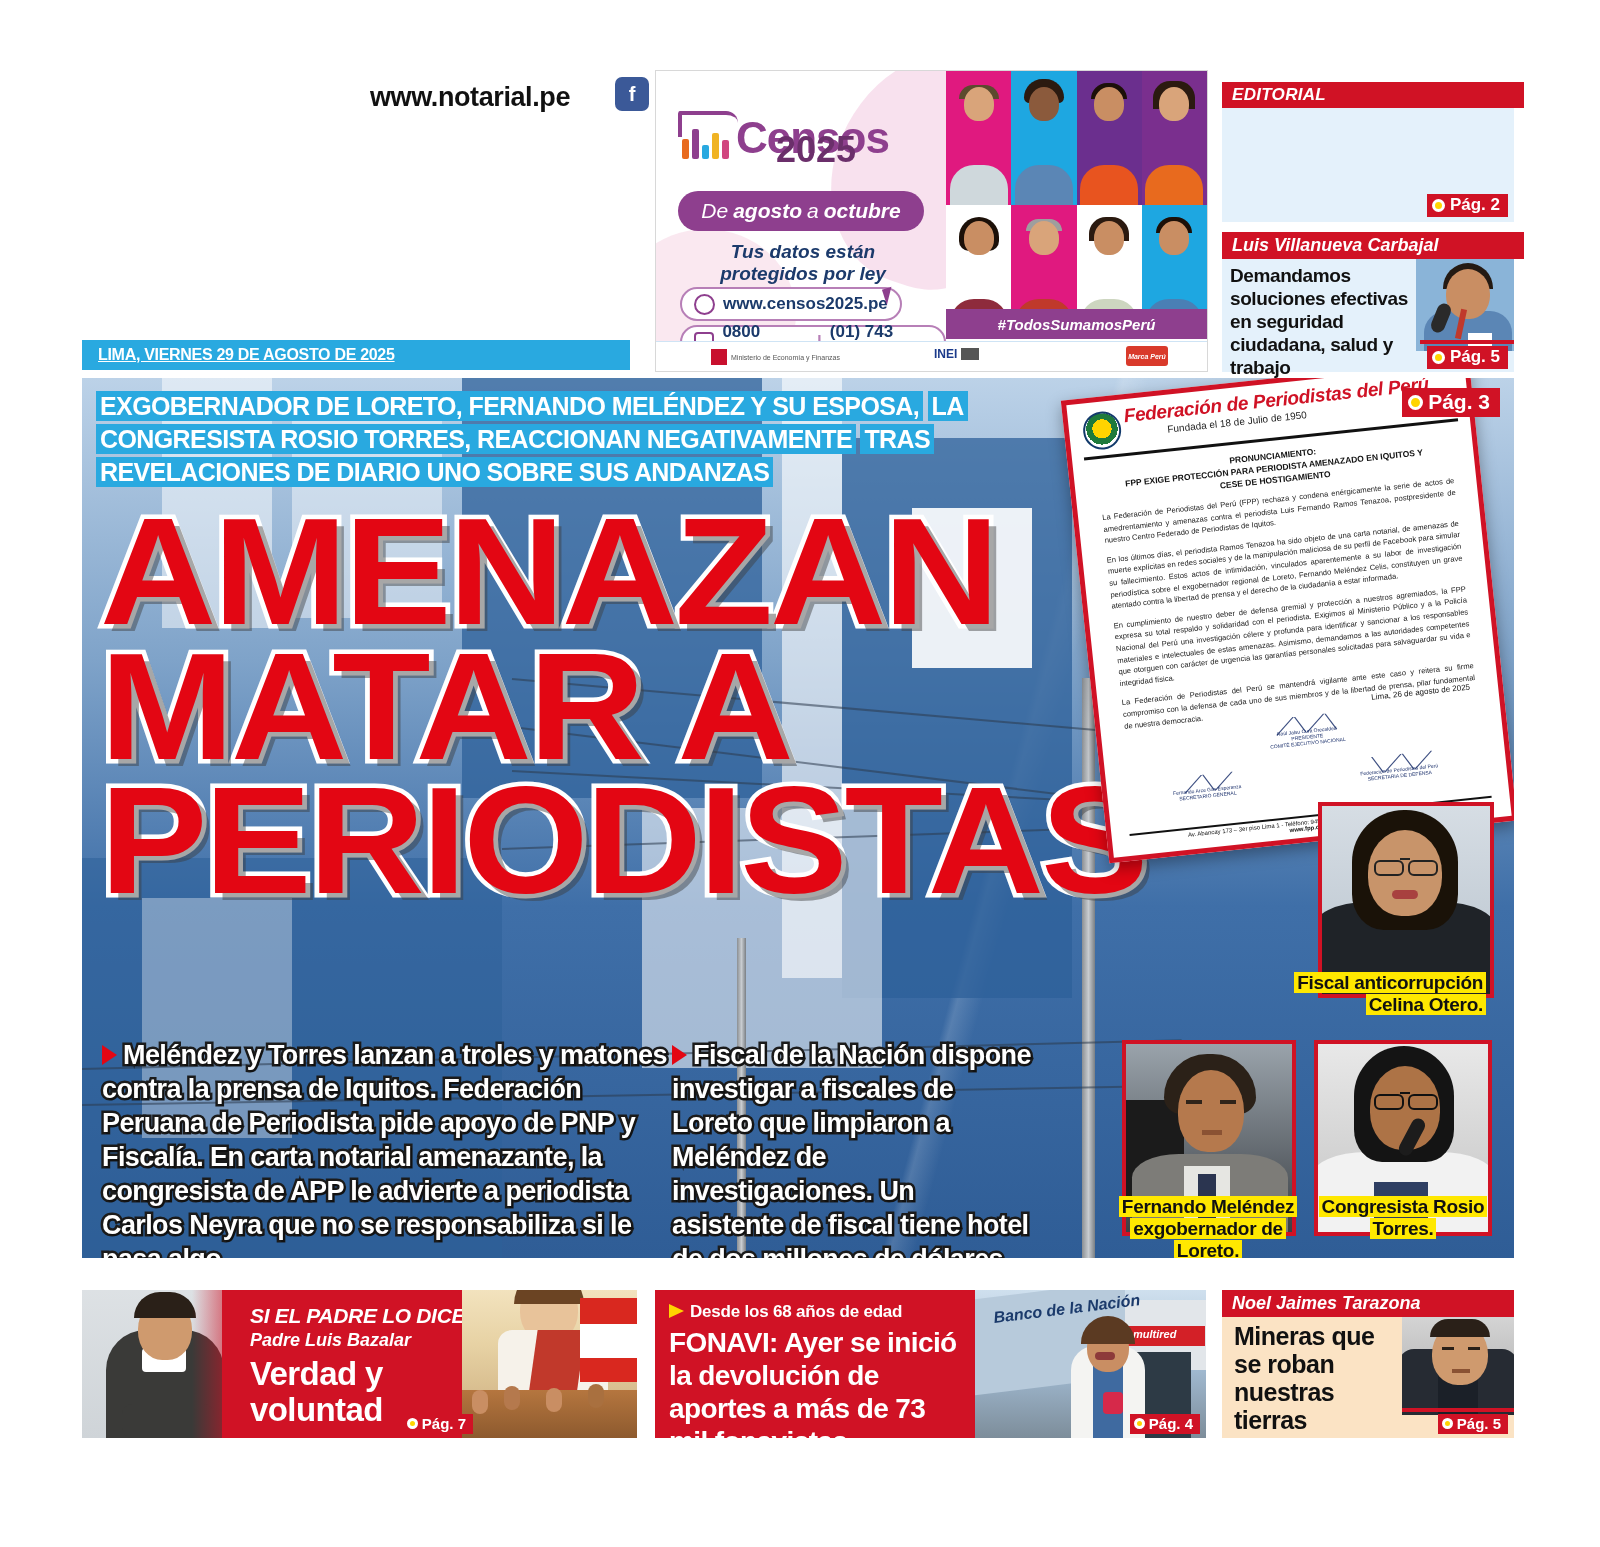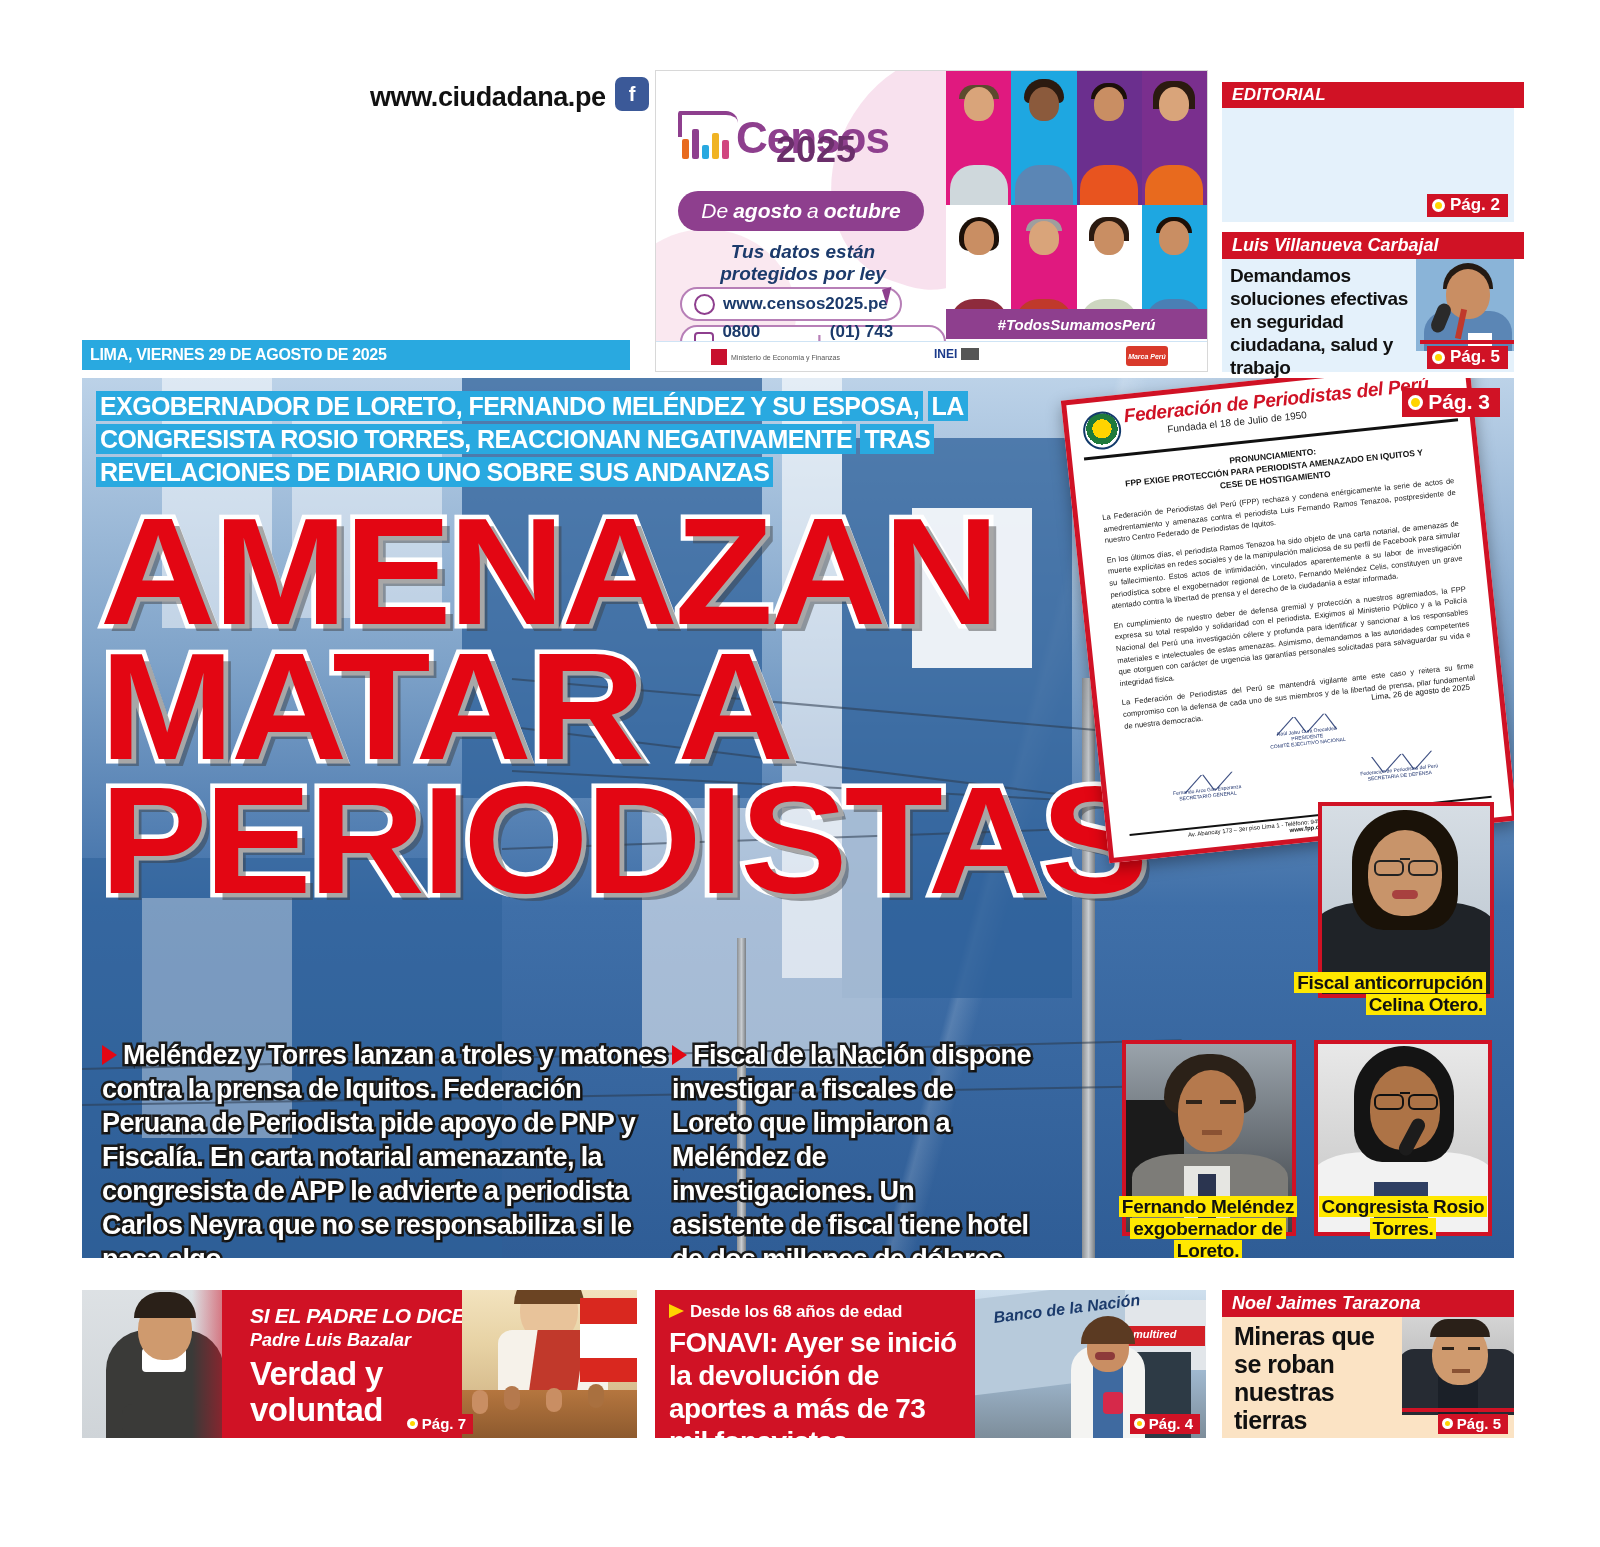--- a/index.html
+++ b/index.html
@@ -21,21 +21,21 @@
   .site-url{position:absolute;left:290px;top:22px;font-size:27px;font-weight:bold;color:#111;letter-spacing:-0.4px;}
   .social{position:absolute;top:17px;display:flex;gap:6px;}
   .soc{width:34px;height:34px;border-radius:7px;display:flex;align-items:center;justify-content:center;
        color:#fff;font-size:20px;font-weight:bold;}
   .soc.fb{background:#3b5998;}
   .soc.x{background:#000;}
   .soc.ig{background:linear-gradient(45deg,#fdc468,#df4996 55%,#7c2ae8);}
 
   .dateline{position:absolute;left:82px;top:340px;width:548px;height:30px;background:#29a9e0;
      color:#fff;font-size:16px;font-weight:bold;display:flex;align-items:center;letter-spacing:-0.3px;}
-  .dateline .d1{padding-left:8px;}
+  .dateline .d1{padding-left:16px;text-decoration:underline;}
   .dateline .d2{margin-left:24px;}
   .dateline b.big{font-size:21px;}
 
   
   .ad{position:absolute;left:655px;top:70px;width:551px;height:300px;background:#fff;border:1px solid #d8d8d8;overflow:hidden;}
   .ad-left{position:absolute;left:0;top:8px;width:290px;height:268px;background:#fff;}
   .ad-swoosh{position:absolute;left:180px;top:-30px;width:200px;height:240px;background:#f3c9e0;opacity:.55;
       border-radius:60% 40% 50% 50%;transform:rotate(18deg);}
   .ad-swoosh2{position:absolute;left:-40px;top:150px;width:180px;height:170px;background:#f6d9e6;opacity:.6;border-radius:50%;}
   .censos-logo{position:absolute;left:20px;top:32px;width:260px;}
@@ -197,21 +197,21 @@
 
   .bot-pag{position:absolute;bottom:4px;right:6px;}
   .pag-sm{display:inline-flex;align-items:center;gap:4px;background:#d01225;color:#fff;font-weight:bold;font-size:15px;padding:1px 7px 2px 4px;}
   .pag-sm .dot{width:11px;height:11px;border-radius:50%;background:#ffd400;border:3px solid #fff;box-sizing:border-box;}
 </style>
 </head>
 <body>
 
 <div class="page">
 
-  <div class="site-url" style="left:370px;top:82px;">www.ciudadana.pe</div>
+  <div class="site-url" style="left:370px;top:82px;">www.notarial.pe</div>
   <div class="social" style="left:615px;top:77px;">
     <div class="soc fb">f</div>
     <div class="soc x">𝕏</div>
     <div class="soc ig">◎</div>
   </div>
 
   <div class="dateline">
     <span class="d1">LIMA, VIERNES 29 DE AGOSTO DE 2025</span>
   </div>
 

